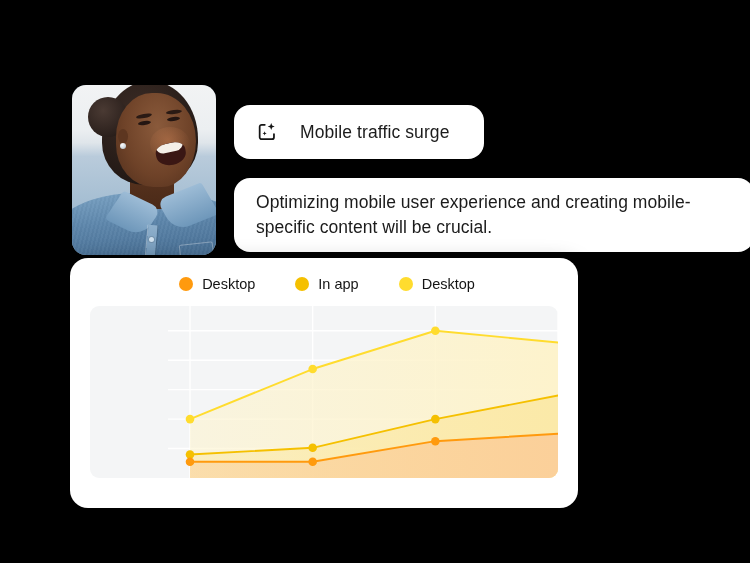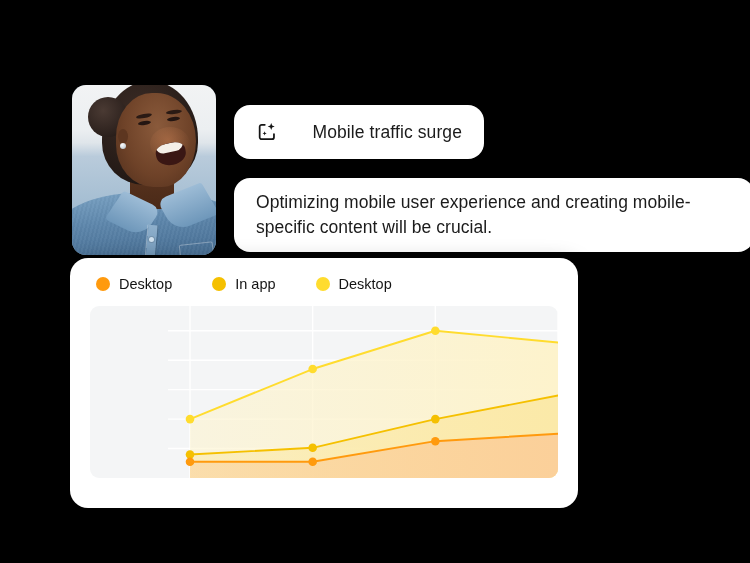--- a/index.html
+++ b/index.html
@@ -125,21 +125,21 @@
 
   
   .bubble {
     position: absolute; background: #ffffff;
     border-radius: 16px;
     box-shadow: 0 5px 18px rgba(0,0,0,0.35);
     display: flex; align-items: center;
   }
   #bubble-title {
     left: 234px; top: 105px; width: 250px; height: 54px;
-    padding: 0 22px; gap: 13px; justify-content: space-between;
+    padding: 0 22px; gap: 22px;
   }
   #bubble-title .btext {
     font-size: 17.5px; color: #1b1b1b; letter-spacing: .1px; white-space: nowrap;
   }
   #bubble-body {
     left: 234px; top: 178px; width: 520px; height: 74px;
     padding: 0 22px;
     justify-content: center;
   }
   #bubble-body .btext {
@@ -147,21 +147,21 @@
   }
   .sparkle-icon { flex: 0 0 auto; width: 22px; height: 22px; display: block; }
 
   
   #chart-card {
     position: absolute; left: 70px; top: 258px; width: 508px; height: 250px;
     background: #ffffff; border-radius: 18px;
     box-shadow: 0 6px 22px rgba(0,0,0,0.38);
     padding: 18px 20px 16px 20px;
   }
-  #legend { display: flex; align-items: center; gap: 40px; padding-left: 6px; margin-bottom: 14px; }
+  #legend { display: flex; align-items: center; gap: 40px; padding-left: 6px; margin-bottom: 14px; justify-content: center; }
   .legend-item { display: flex; align-items: center; gap: 9px; }
   .legend-dot { width: 14px; height: 14px; border-radius: 50%; flex: 0 0 auto; }
   .legend-label { font-size: 14.5px; color: #141414; white-space: nowrap; }
 
   #plot-wrap {
     position: relative; width: 468px; height: 172px;
     background: #f4f5f6; border-radius: 9px; overflow: hidden;
   }
   #plot-svg { position: absolute; left: 0; top: 0; }
   #ylabels { position: absolute; left: 0; top: 0; width: 100px; height: 100%; }

